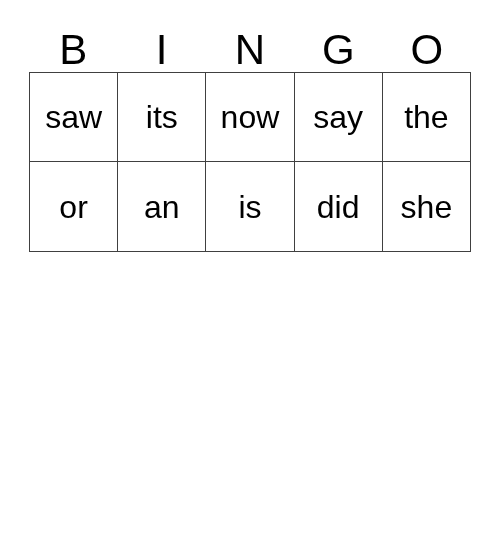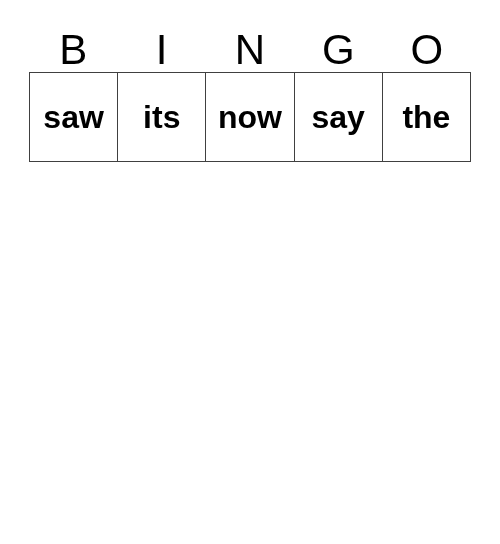--- a/index.html
+++ b/index.html
@@ -46,21 +46,21 @@
     height: 88.4px;
   }
   #grid td {
     border: 1px solid #404040;
     width: 20%;
     height: 88.4px;
     text-align: center;
     vertical-align: middle;
     font-size: 32px;
     line-height: 1;
-    font-weight: 700;
+    font-weight: 400;
     color: #000000;
     padding: 0;
     overflow: hidden;
     white-space: nowrap;
   }
 </style>
 </head>
 <body>
 
 <div id="bingo-card">
@@ -75,16 +75,23 @@
 
   <table id="grid">
     <tbody>
       <tr>
         <td>saw</td>
         <td>its</td>
         <td>now</td>
         <td>say</td>
         <td>the</td>
       </tr>
+      <tr>
+        <td>or</td>
+        <td>an</td>
+        <td>is</td>
+        <td>did</td>
+        <td>she</td>
+      </tr>
     </tbody>
   </table>
 
 </div>
 
 </body></html>

